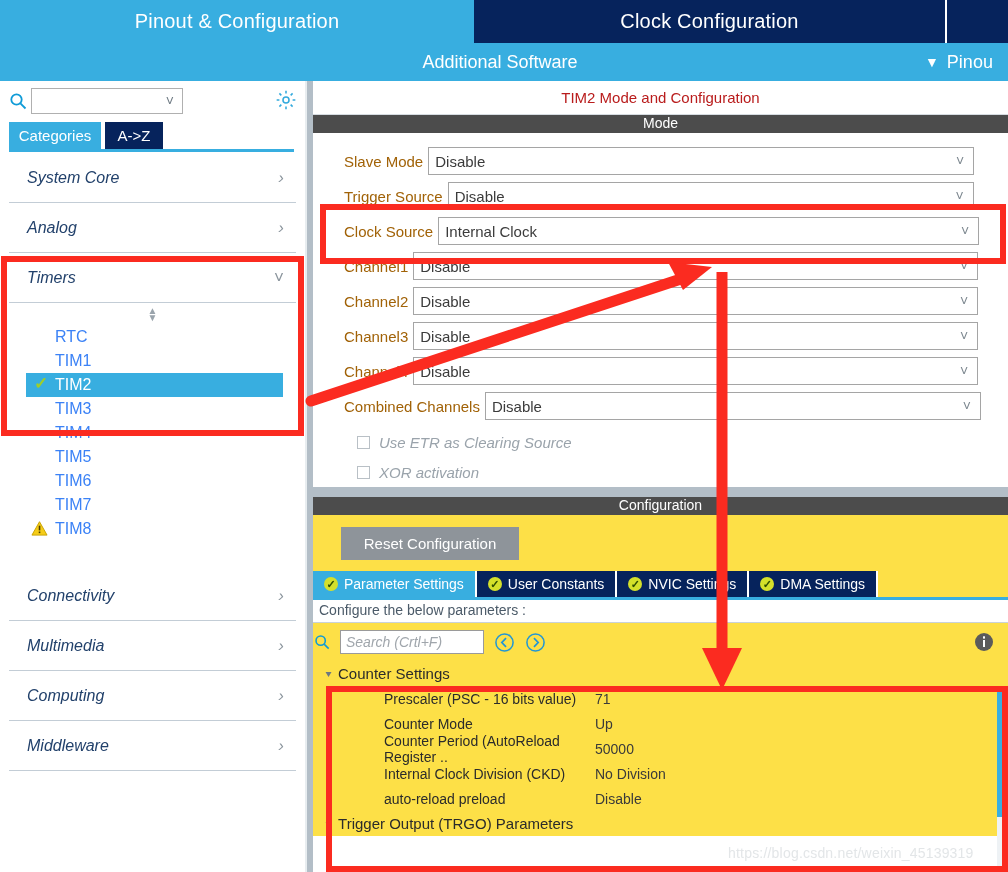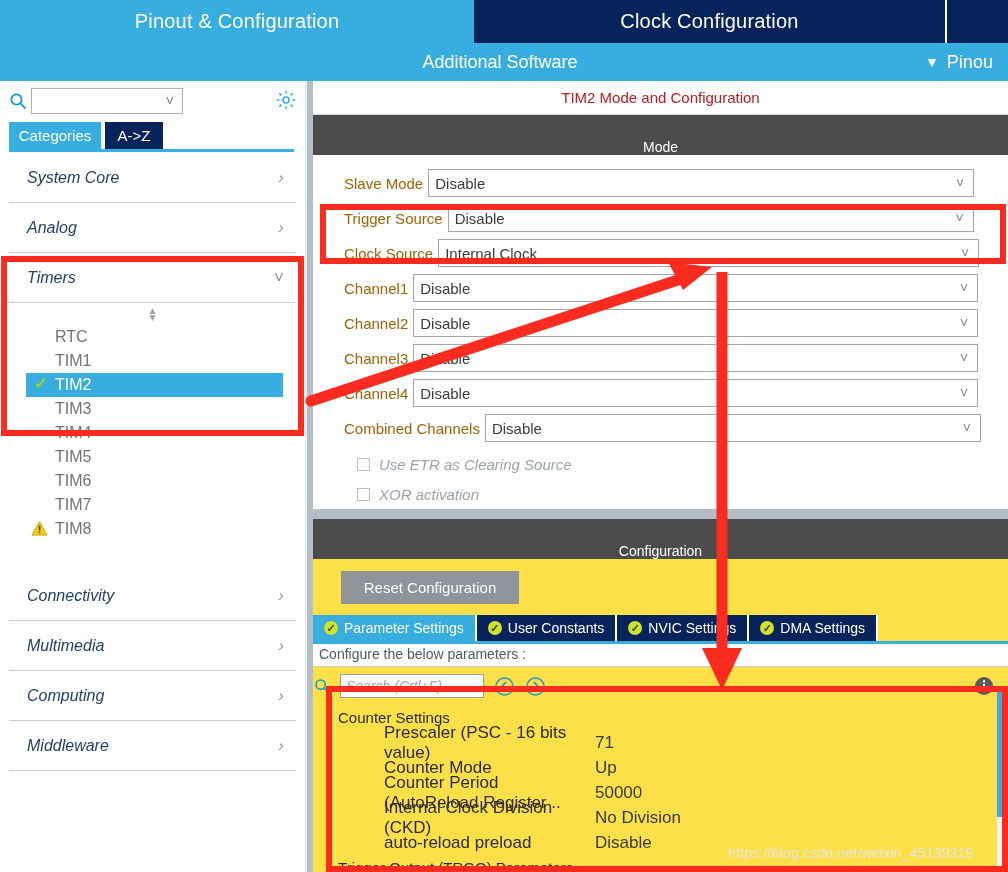--- a/index.html
+++ b/index.html
@@ -102,21 +102,21 @@
 
   .spinner {
     height: 22px; display: flex; align-items: center; justify-content: center;
     color: #9aa4ac; font-size: 10px; line-height: 8px;
   }
   .spin-stack { display: flex; flex-direction: column; align-items: center; line-height: 7px; }
 
   .item-list { margin: 0; padding: 0; }
   .ip-item {
     position: relative; height: 24px; display: flex; align-items: center;
-    color: #737373; font-size: 16px; padding-left: 55px;
+    color: #3b82f6; font-size: 16px; padding-left: 55px;
   }
   .ip-item.selected { background: #38aee0; color: #ffffff; margin: 0 22px 0 26px; padding-left: 29px; }
   .ip-check {
     position: absolute; left: 8px; top: 3px; width: 16px; height: 16px;
     color: #9fce2a; font-size: 17px; font-weight: bold; line-height: 16px;
   }
   .ip-warn {
     position: absolute; left: 31px; top: 3px; width: 17px; height: 17px;
   }
 
@@ -125,22 +125,22 @@
   
   .rightpane {
     position: absolute; left: 313px; top: 81px; width: 695px; height: 791px;
     background: #ffffff;
   }
   .panel-title {
     height: 34px; display: flex; align-items: center; justify-content: center;
     color: #b91c1c; font-size: 15px; border-bottom: 1px solid #d6dce1;
   }
   .sect-header {
-    height: 40px; background: #4c4c4c; color: #ffffff;
-    display: flex; align-items: flex-end; justify-content: center; font-size: 14px;
+    height: 18px; background: #4c4c4c; color: #ffffff;
+    display: flex; align-items: flex-start; justify-content: center; font-size: 14px;
   }
 
   .mode-body { padding: 14px 0 0 0; }
   .form-row {
     position: relative; height: 28px; margin-bottom: 7px;
     display: flex; align-items: center;
   }
   .form-label {
     color: #a16207; font-size: 15px; padding-left: 31px; white-space: nowrap;
   }
@@ -207,21 +207,21 @@
   }
 
   .param-table { position: relative; }
   .param-group {
     height: 25px; display: flex; align-items: center; gap: 7px;
     color: #2b2b2b; font-size: 15px; padding-left: 13px;
   }
   .tri { color: #6c7780; font-size: 10px; transform: scaleX(1.2); }
   .param-row {
     height: 25px; display: flex; align-items: center;
-    color: #2b2b2b; font-size: 17px;
+    color: #2b2b2b; font-size: 14px;
   }
   .param-name { width: 282px; padding-left: 71px; }
   .param-value { color: #3a3a3a; }
 
   .vscroll {
     position: absolute; right: 0; top: 687px; width: 11px; height: 185px;
     background: #eef2f5;
   }
   .vscroll-thumb {
     position: absolute; right: 0; top: 687px; width: 11px; height: 130px;

